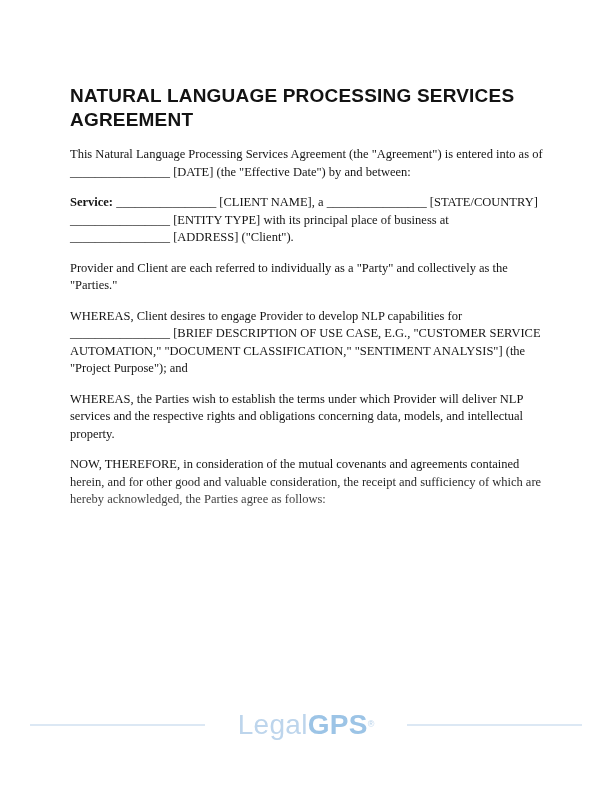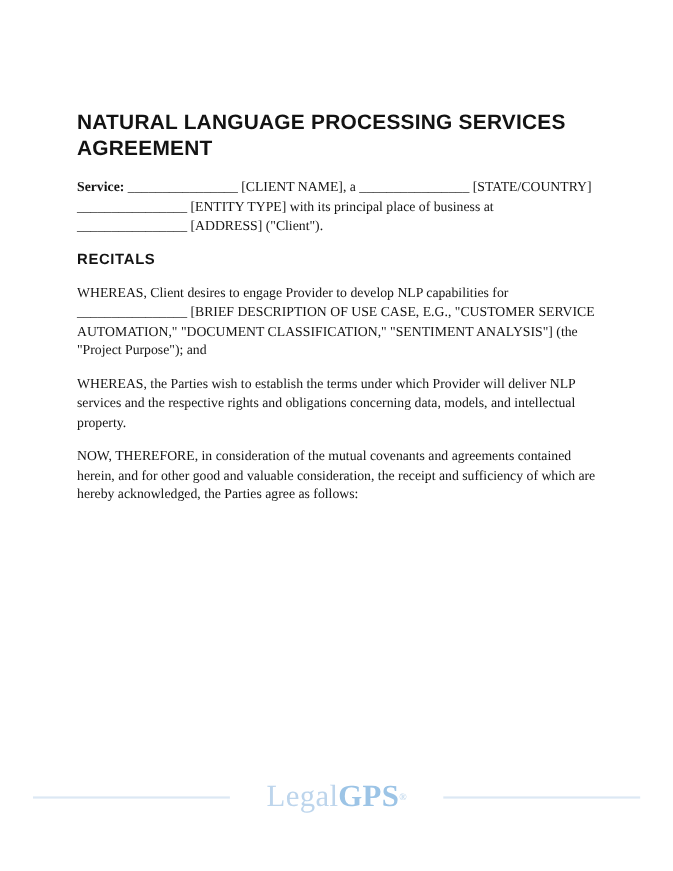--- a/index.html
+++ b/index.html
@@ -22,21 +22,21 @@
     left: 70px;
     width: 476px;
   }
   .doc-title {
     font-family: "Liberation Sans", sans-serif;
     font-weight: bold;
     font-size: 19px;
     line-height: 24px;
     letter-spacing: 0.2px;
     color: #131313;
-    margin: 16px 0 14px 0;
+    margin: 0 0 14px 0;
   }
   p.body-para {
     font-size: 12.5px;
     line-height: 17.5px;
     margin: 0 0 13px 0;
   }
   p.body-para strong {
     font-weight: bold;
   }
   .recitals-heading {
@@ -70,21 +70,21 @@
     display: flex;
     align-items: center;
     gap: 33px;
   }
   .brand-divider {
     flex: 1;
     height: 2px;
     background: #dce8f4;
   }
   .brand-logo {
-    font-family: Liberation Serif, serif;
+    font-family: Liberation Sans, sans-serif;
     font-size: 28px;
     line-height: 28px;
     white-space: nowrap;
   }
   .brand-prefix {
     font-weight: 300;
     color: #bdd5ec;
     letter-spacing: 0.3px;
   }
   .brand-suffix {
@@ -102,26 +102,27 @@
 </style>
 </head>
 <body>
 
 <div class="page">
 
   <div class="content">
 
     <h1 class="doc-title">NATURAL LANGUAGE PROCESSING SERVICES AGREEMENT</h1>
 
+    <p class="body-para">This Natural Language Processing Services Agreement (the "Agreement") is entered into as of ________________ [DATE] (the "Effective Date") by and between:</p>
 
 
     <p class="body-para"><strong>Service:</strong><span> ________________ [CLIENT NAME], a ________________ [STATE/COUNTRY] ________________ [ENTITY TYPE] with its principal place of business at ________________ [ADDRESS] ("Client").</span></p>
 
+    <p class="body-para">Provider and Client are each referred to individually as a "Party" and collectively as the "Parties."</p>
 
-    <h2 class="recitals-heading">RECITALS</h2>
 
 
     <p class="body-para">WHEREAS, Client desires to engage Provider to develop NLP capabilities for ________________ [BRIEF DESCRIPTION OF USE CASE, E.G., "CUSTOMER SERVICE AUTOMATION," "DOCUMENT CLASSIFICATION," "SENTIMENT ANALYSIS"] (the "Project Purpose"); and</p>
 
     <p class="body-para">WHEREAS, the Parties wish to establish the terms under which Provider will deliver NLP services and the respective rights and obligations concerning data, models, and intellectual property.</p>
 
     <p class="body-para">NOW, THEREFORE, in consideration of the mutual covenants and agreements contained herein, and for other good and valuable consideration, the receipt and sufficiency of which are hereby acknowledged, the Parties agree as follows:</p>
 
   </div>
 

